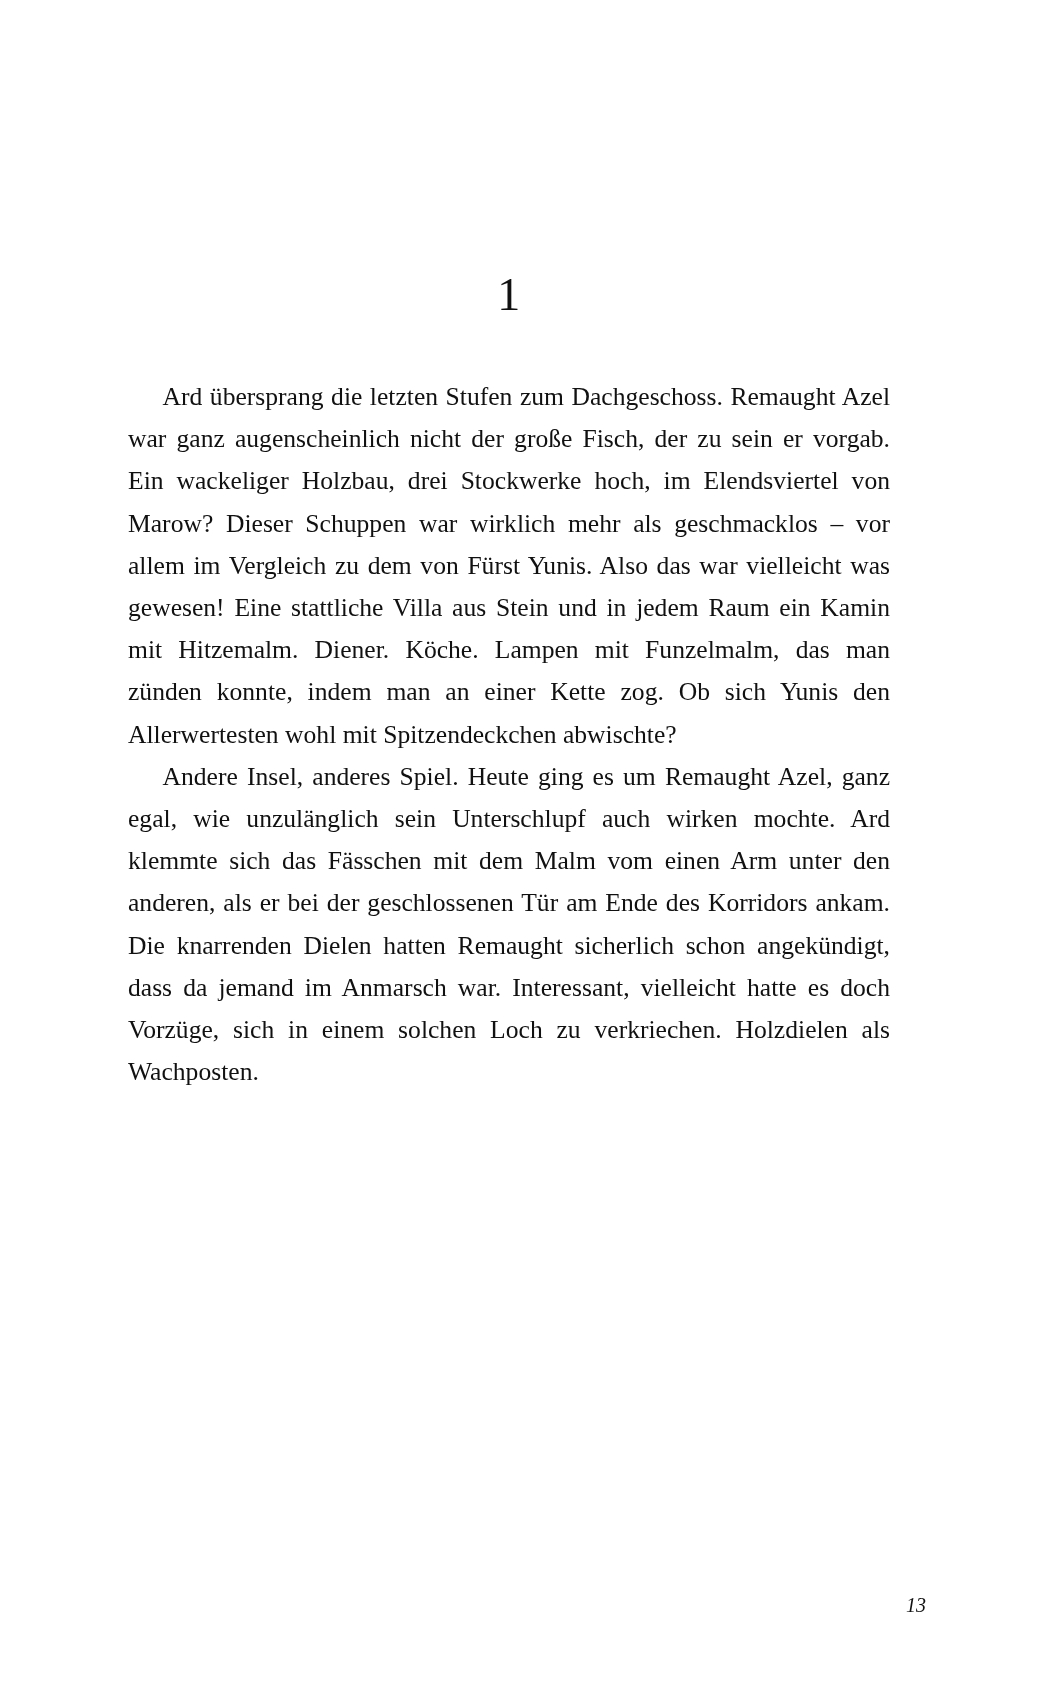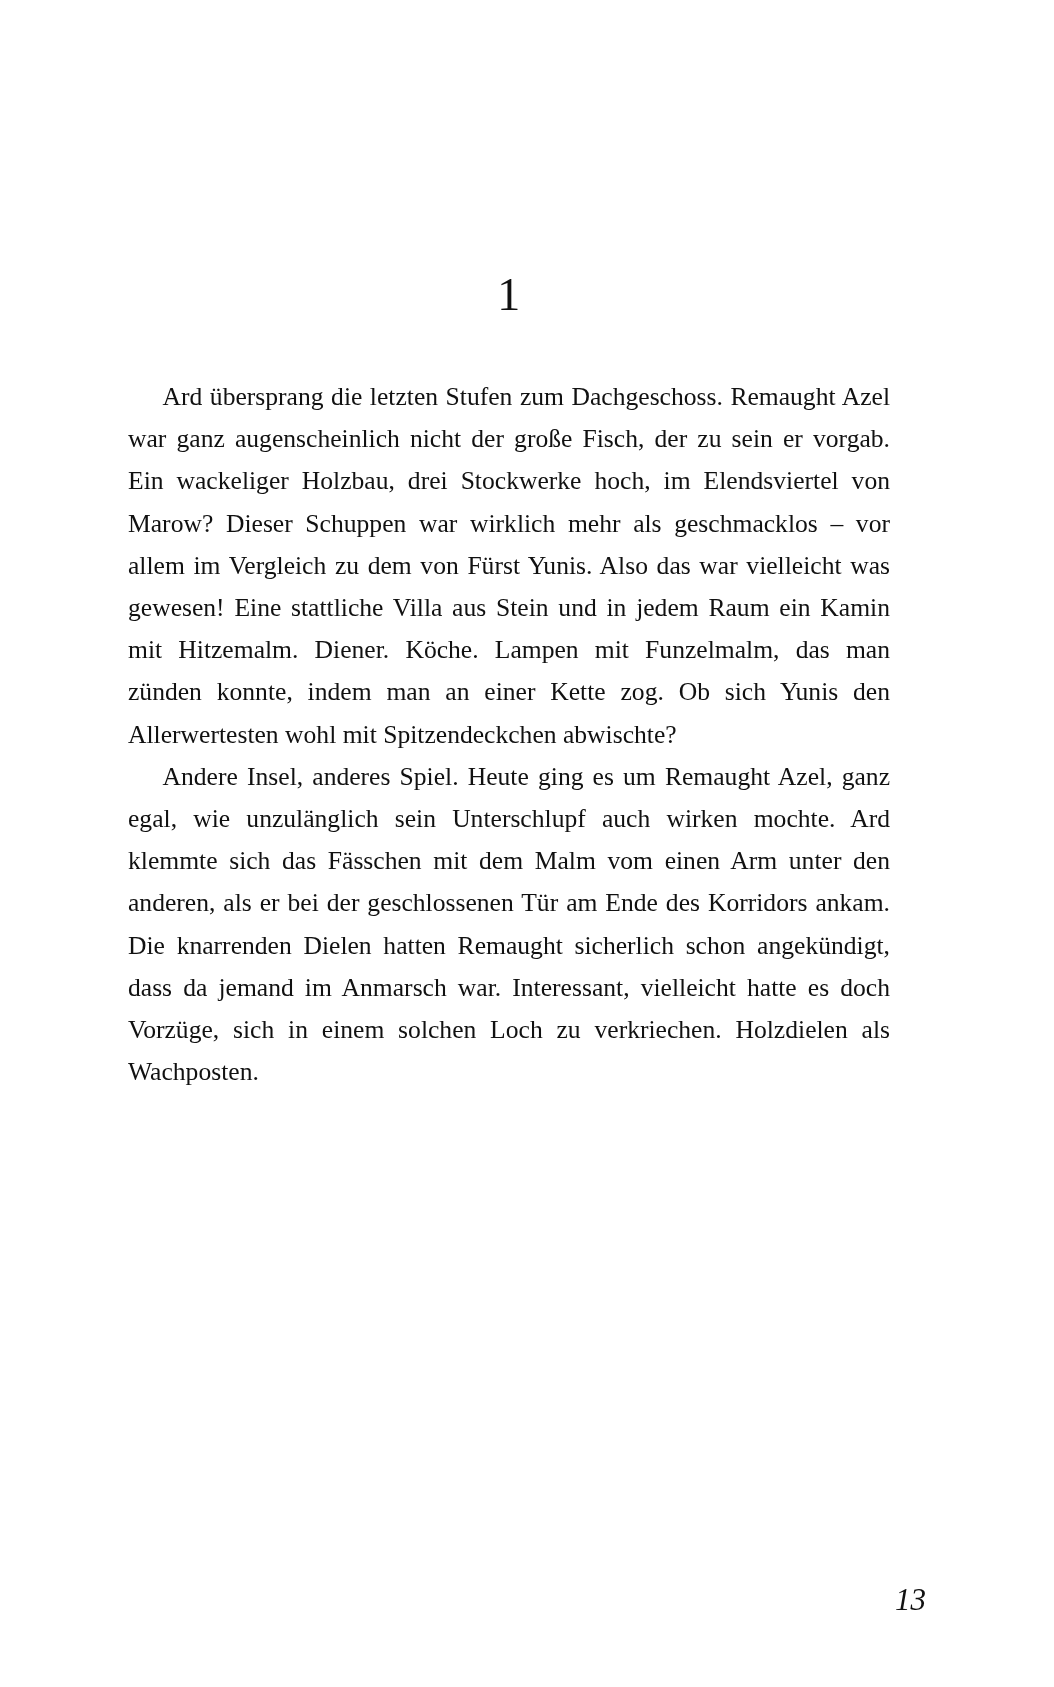--- a/index.html
+++ b/index.html
@@ -63,21 +63,21 @@
     padding-top: 4px;
     padding-right: 2px;
     margin-bottom: -6px;
     font-weight: 400;
     color: #111111;
   }
   .page-number {
     position: absolute;
     right: 128px;
     bottom: 72px;
-    font-size: 31px;
+    font-size: 20px;
     font-style: italic;
     color: #111111;
     line-height: 1;
   }
 </style>
 </head>
 <body>
 
 <div class="page">
 

